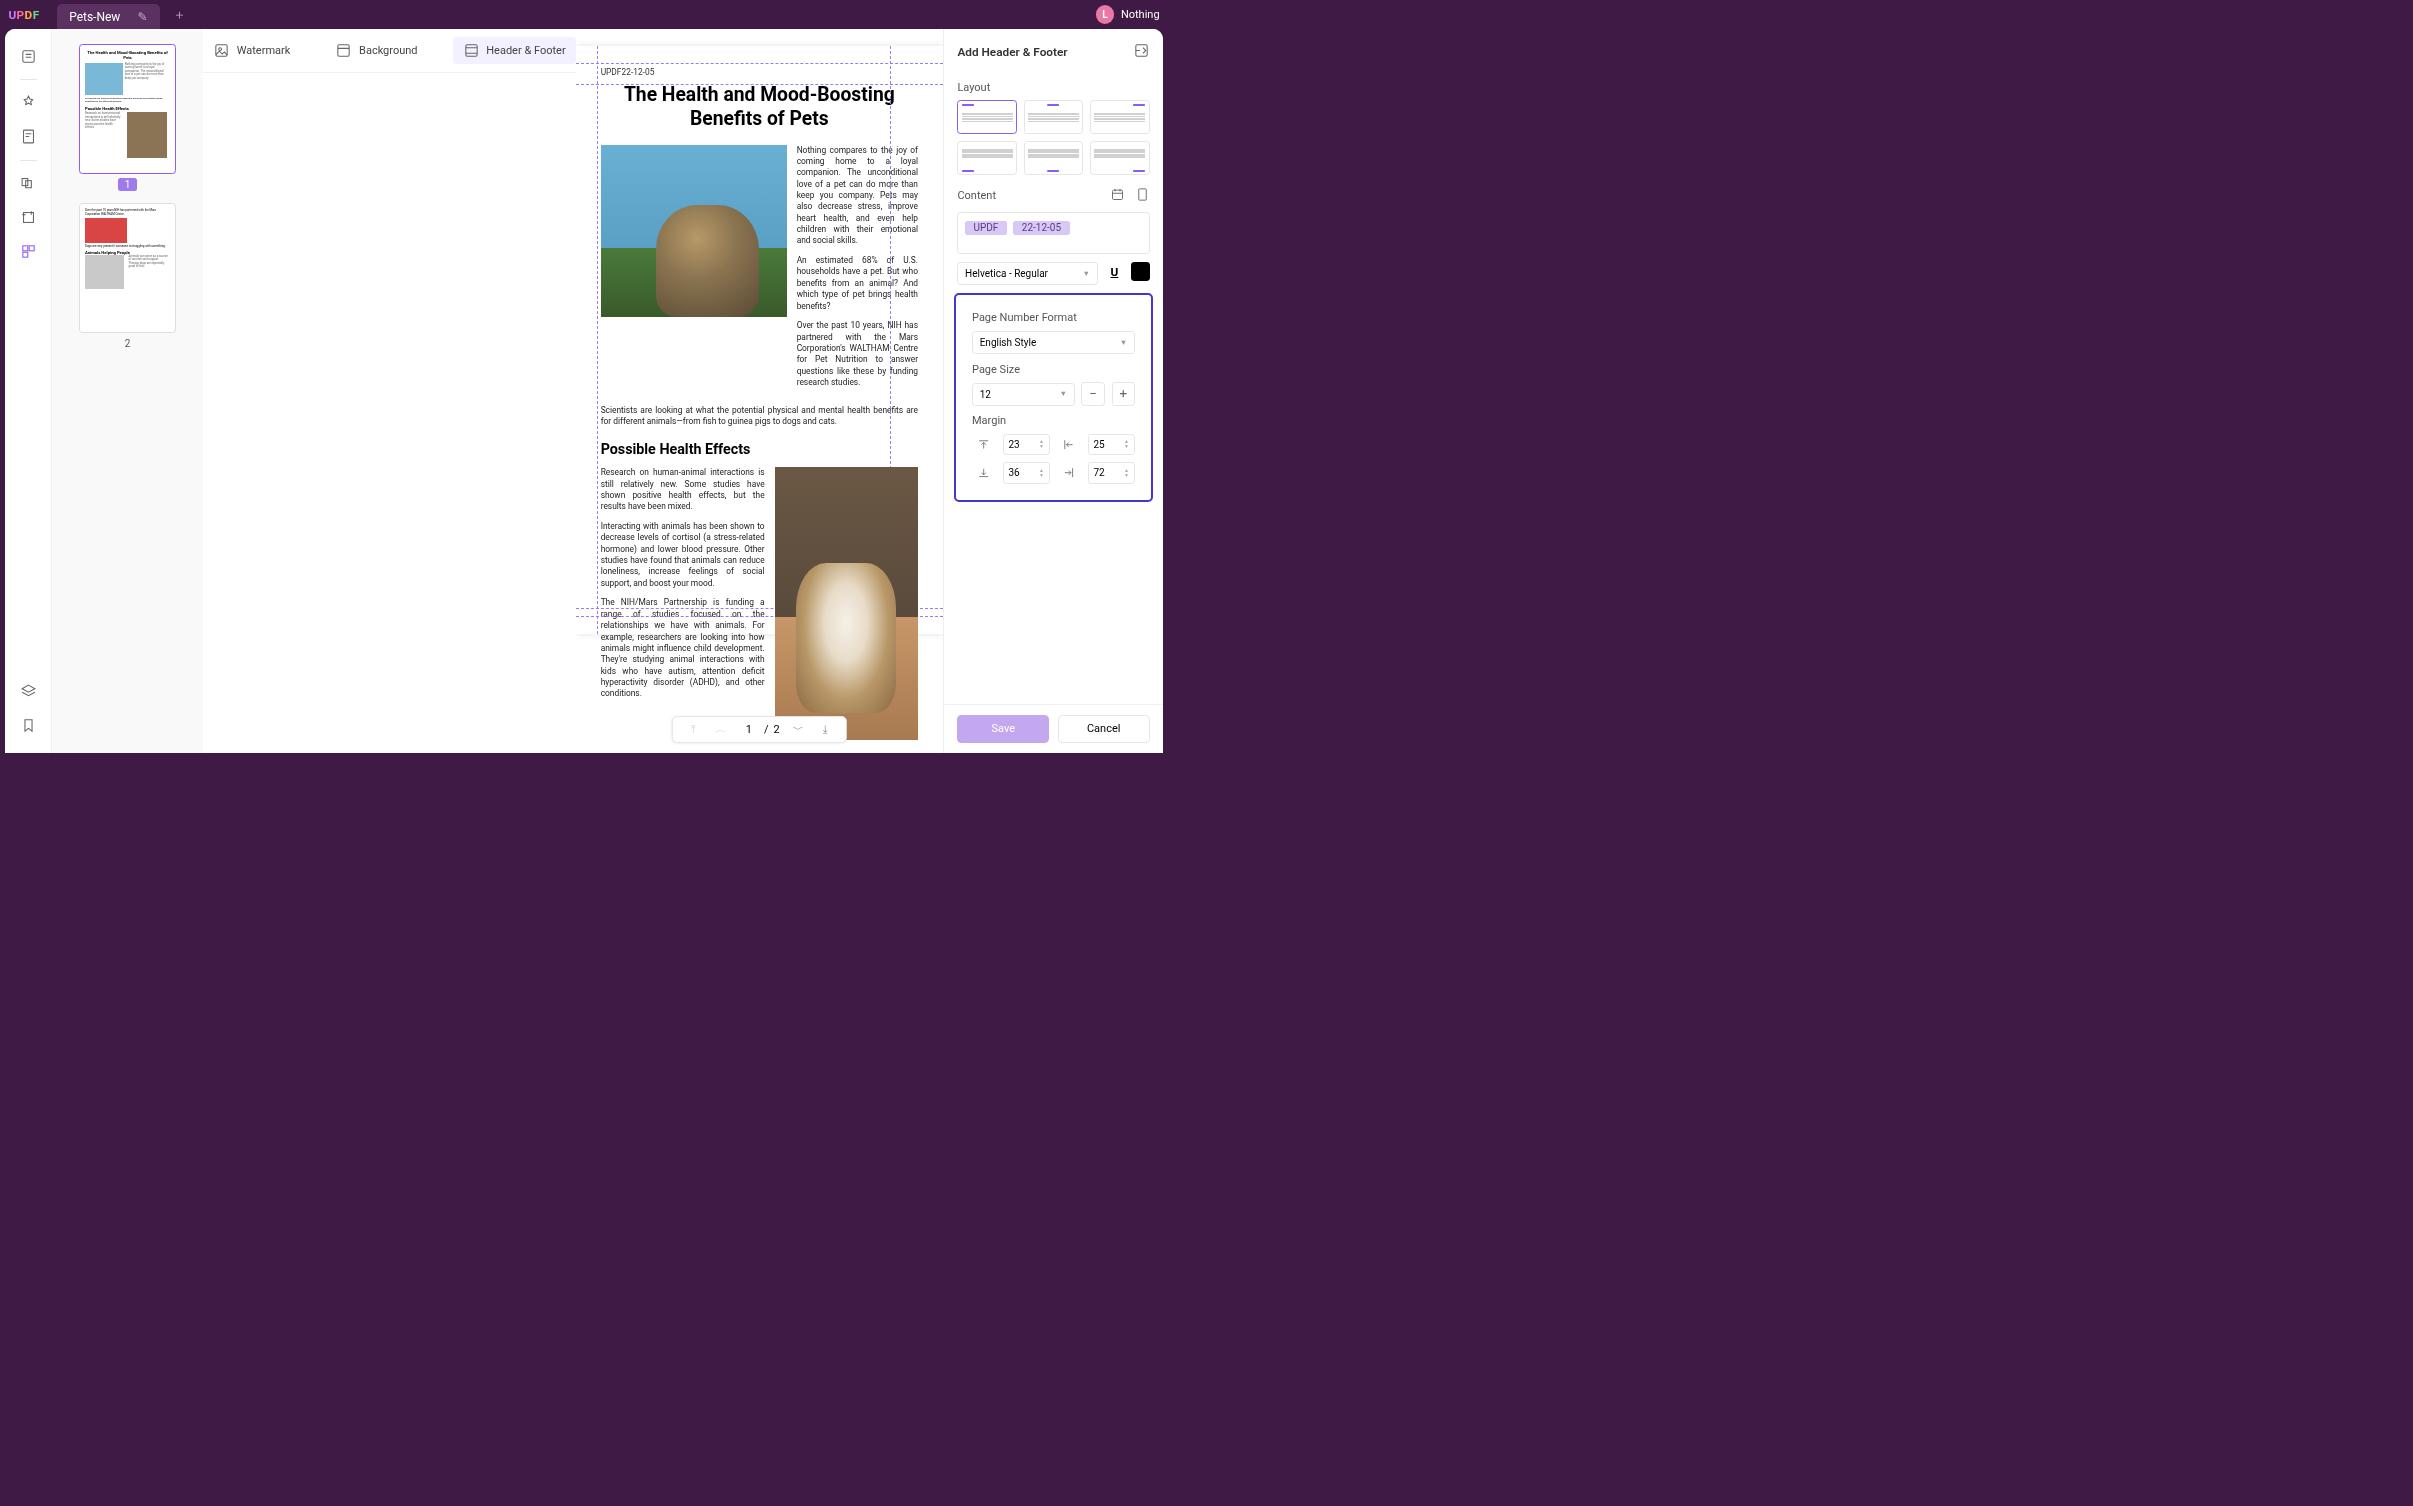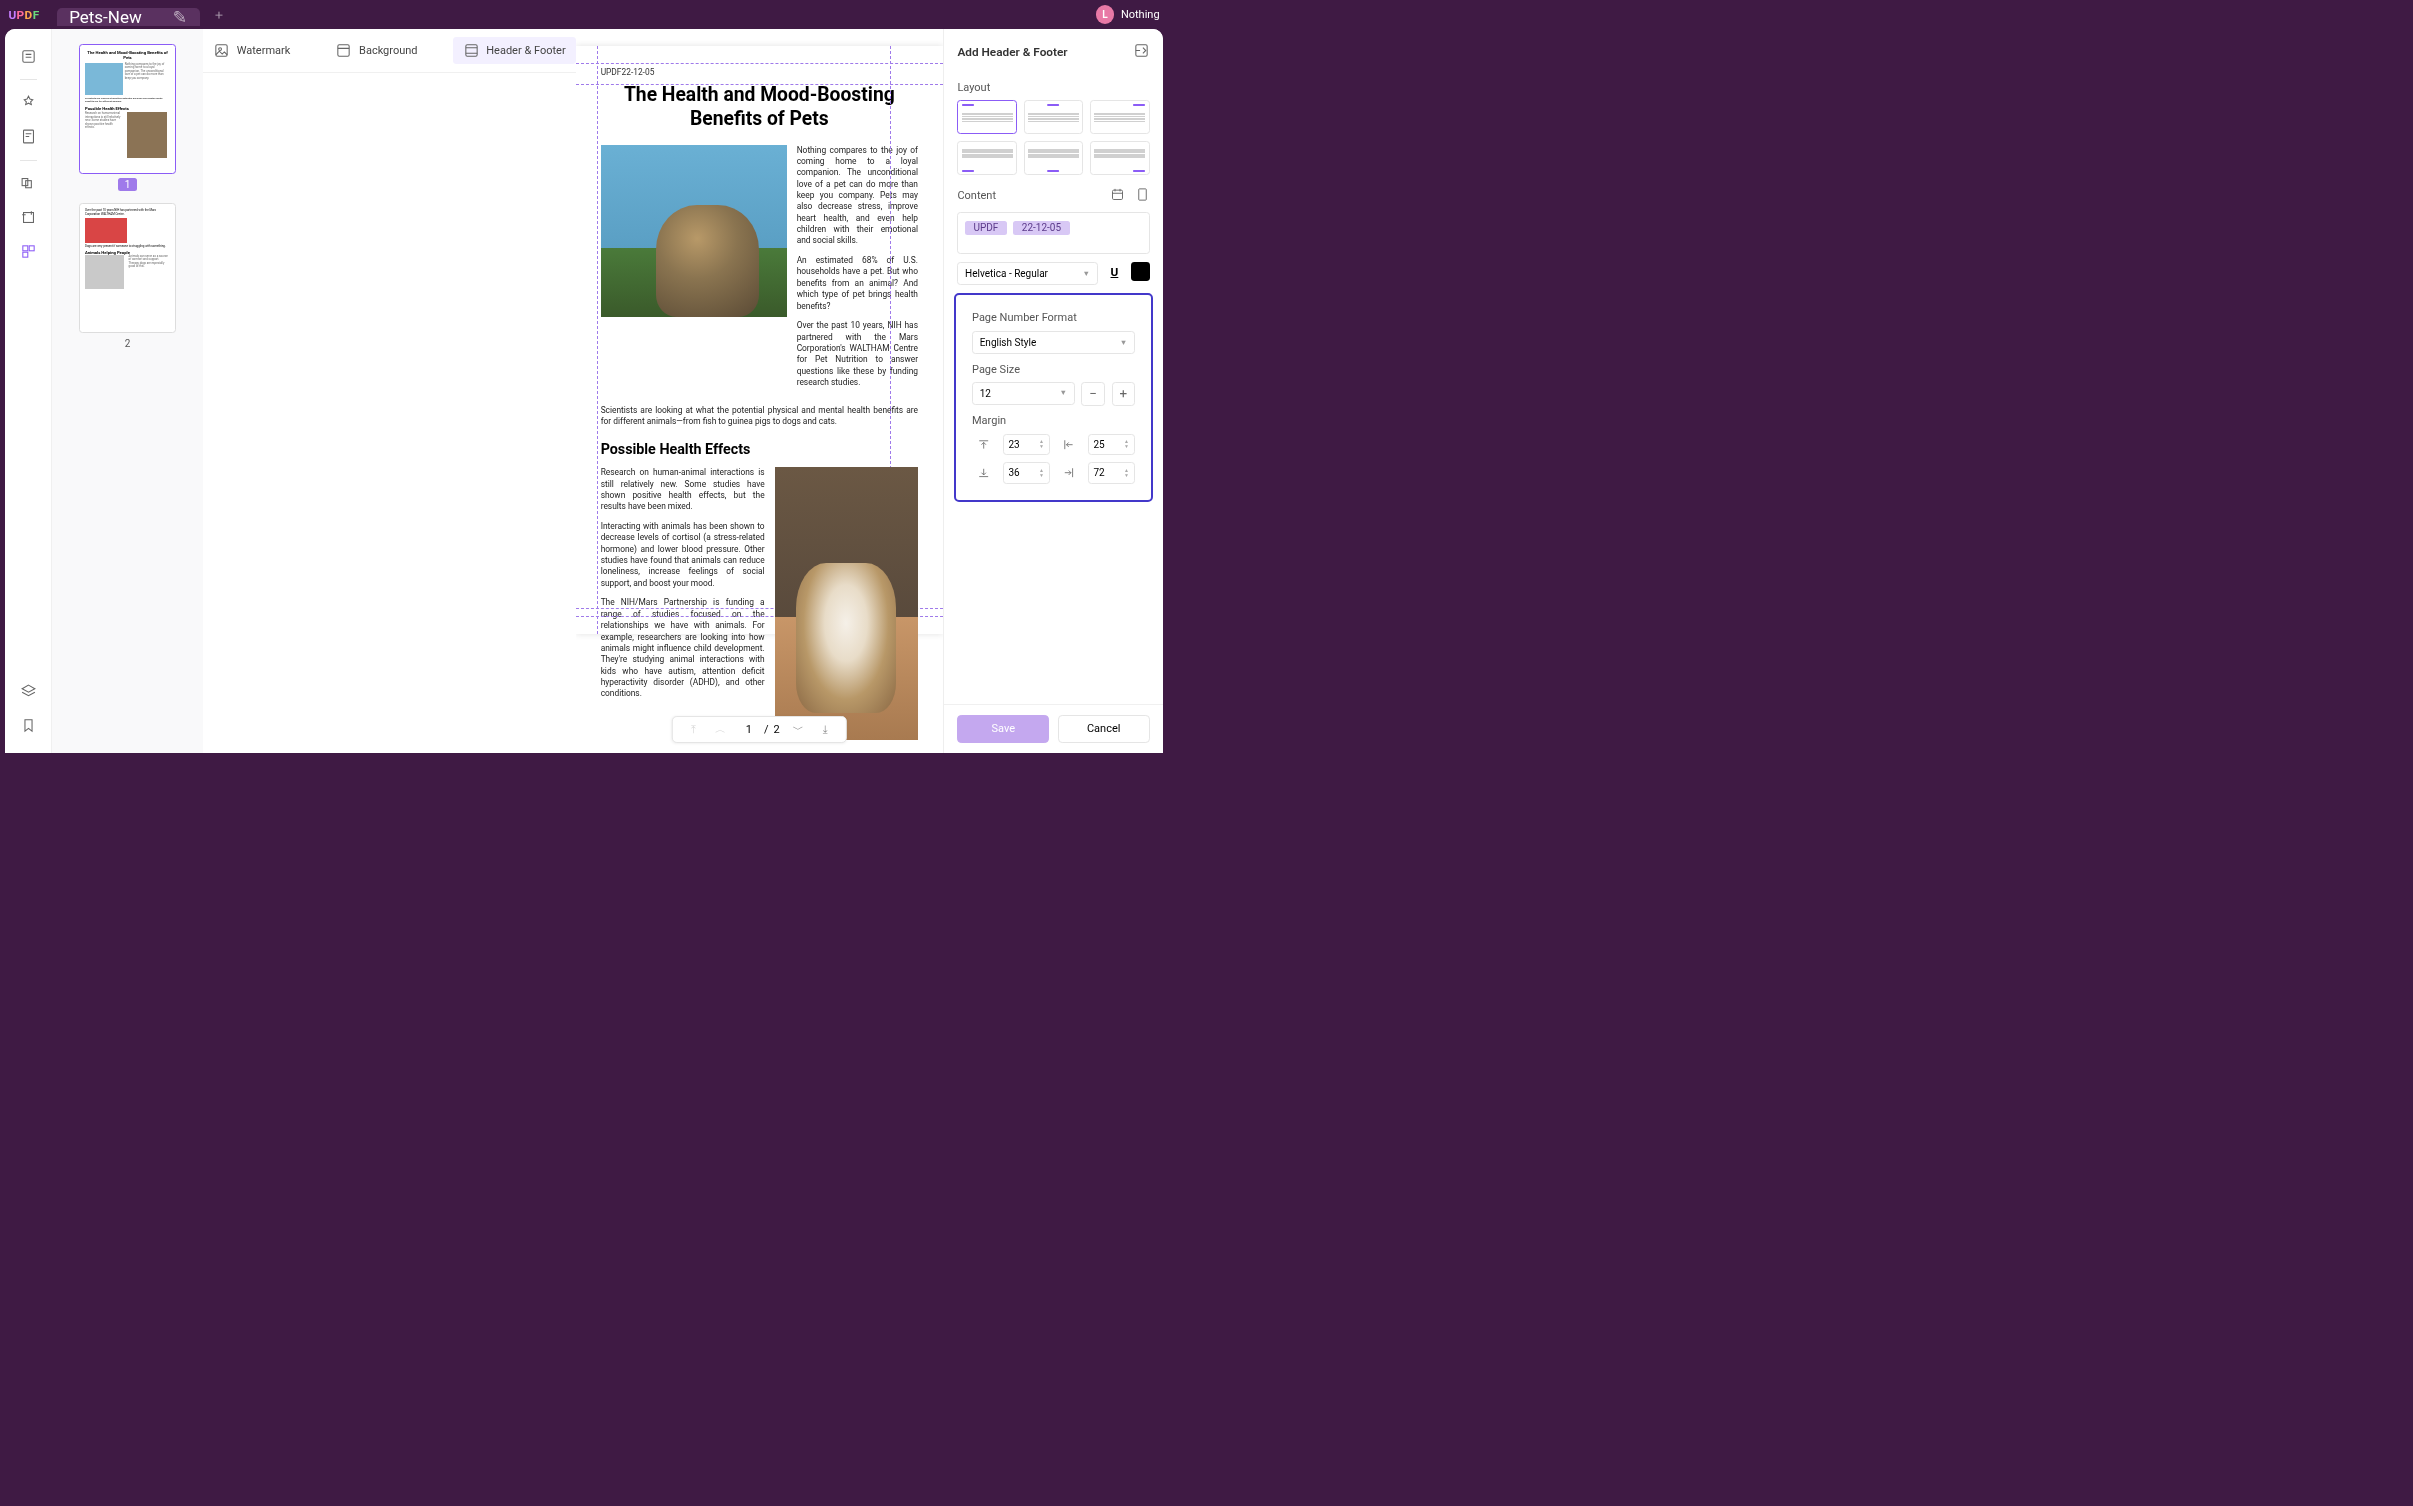--- a/index.html
+++ b/index.html
@@ -1,21 +1,21 @@
 <!DOCTYPE html>
 <html style="font-size:13.4px"><head>
 <meta charset="utf-8">
 <style>
 *{box-sizing:border-box;margin:0;padding:0;font-family:-apple-system,BlinkMacSystemFont,"Segoe UI",Roboto,sans-serif}
 body{background:#3f1a44;overflow:hidden}
 .app{display:flex;flex-direction:column;height:753px;width:1168px;transform-origin:0 0}
 .titlebar{height:29px;display:flex;align-items:center;background:#3f1a44;padding:0 8.4px;color:#fff}
 .logo{font-weight:700;font-size:11.8px;margin-right:17px;letter-spacing:0.4px}
 .logo span:nth-child(1){color:#c77dff}.logo span:nth-child(2){color:#ff6b9d}.logo span:nth-child(3){color:#ffa94d}.logo span:nth-child(4){color:#69db7c}
-.tab{background:#5a3160;height:18px;display:flex;align-items:center;padding:0 12.6px;border-radius:5px 5px 0 0;color:#fff;font-size:17px;gap:31px;margin-top:4.2px}
+.tab{background:#5a3160;height:25px;display:flex;align-items:center;padding:0 12.6px;border-radius:5px 5px 0 0;color:#fff;font-size:12px;gap:17px;margin-top:4.2px}
 .tab .edit,.tab-plus{opacity:.6;cursor:pointer}
 .tab-plus{margin-left:12.6px;font-size:13.4px}
 .spacer{flex:1}
 .upgrade{display:flex;align-items:center;gap:6.7px;font-size:11px;color:#fff}
 .avatar{width:18.5px;height:18.5px;border-radius:50%;background:#e879a6;display:flex;align-items:center;justify-content:center;font-size:10px;font-weight:600}
 .main{flex:1;background:#fff;border-radius:10px 10px 0 0;margin:0 5px;display:flex;overflow:hidden}
 .toolstrip{width:47px;background:#fff;border-right:0.8px solid #f0f0f0;display:flex;flex-direction:column;align-items:center;padding:12.6px 0;gap:4.2px}
 .tool{width:30px;height:30px;display:flex;align-items:center;justify-content:center;border-radius:5px;cursor:pointer;color:#555}
 .tool.active svg{stroke:#8b5cf6}
 .tool-sep{width:17px;border-top:0.8px solid #e5e5e5;margin:3.4px 0}
@@ -78,21 +78,21 @@
 .content-hdr{display:flex;align-items:center;justify-content:space-between;margin:11.8px 0 6.7px}
 .content-hdr .icons{display:flex;gap:10px;color:#888}
 .content-box{border:0.8px solid #e5e5e5;border-radius:3.4px;padding:6.7px;min-height:42px;margin-bottom:8.4px}
 .chip{display:inline-block;background:#d8c8f5;color:#5b3a8a;padding:1.7px 8.4px;border-radius:2.5px;font-size:10px;margin-right:3.4px}
 .font-row{display:flex;align-items:flex-start;gap:6.7px;margin-bottom:8.4px}
 .font-select{flex:1;border:0.8px solid #e5e5e5;border-radius:3.4px;padding:5px 6.7px;font-size:10px;display:flex;justify-content:space-between;align-items:center;cursor:pointer}
 .ubtn{width:20px;height:20px;display:flex;align-items:center;justify-content:center;cursor:pointer;font-weight:700;text-decoration:underline;font-size:11.8px}
 .colorbox{width:18.5px;height:18.5px;background:#000;border-radius:3.4px;cursor:pointer}
 .hl-box{border:2.5px solid #4338ca;border-radius:5px;padding:16px;margin:6.7px -3.4px 8.4px}
 .sel-row{border:0.8px solid #e5e5e5;border-radius:3.4px;padding:5px 6.7px;display:flex;justify-content:space-between;align-items:center;font-size:10px;cursor:pointer;margin-bottom:3.4px}
-.size-row{display:flex;gap:6.7px;align-items:center}
+.size-row{display:flex;gap:6.7px;align-items:flex-end}
 .size-sel{flex:1;border:0.8px solid #e5e5e5;border-radius:3.4px;padding:5px 6.7px;display:flex;justify-content:space-between;font-size:10px}
 .stepbtn{width:23.5px;height:23.5px;border:0.8px solid #e5e5e5;border-radius:3.4px;display:flex;align-items:center;justify-content:center;cursor:pointer;font-size:13.4px;color:#666}
 .margin-grid{display:grid;grid-template-columns:23.5px 1fr 23.5px 1fr;gap:7px;align-items:center}
 .margin-grid .micon{color:#888;display:flex;align-items:center;justify-content:center}
 .margin-grid .minput{border:0.8px solid #e5e5e5;border-radius:3.4px;padding:4.2px 5px;display:flex;justify-content:space-between;align-items:center;font-size:10px}
 .stepper{display:flex;flex-direction:column;gap:0;color:#aaa;font-size:5px;line-height:5px}
 .panel-footer{padding:10px 13.4px;display:flex;gap:8.4px;border-top:0.8px solid #f0f0f0}
 .btn{flex:1;padding:6.7px;border-radius:4.2px;font-size:11px;text-align:center;cursor:pointer;border:0.8px solid #e5e5e5;background:#fff}
 .btn.primary{background:#c4a8ef;color:#fff;border-color:#c4a8ef}
 svg{width:17px;height:17px;stroke:#666;stroke-width:1.5;fill:none}

